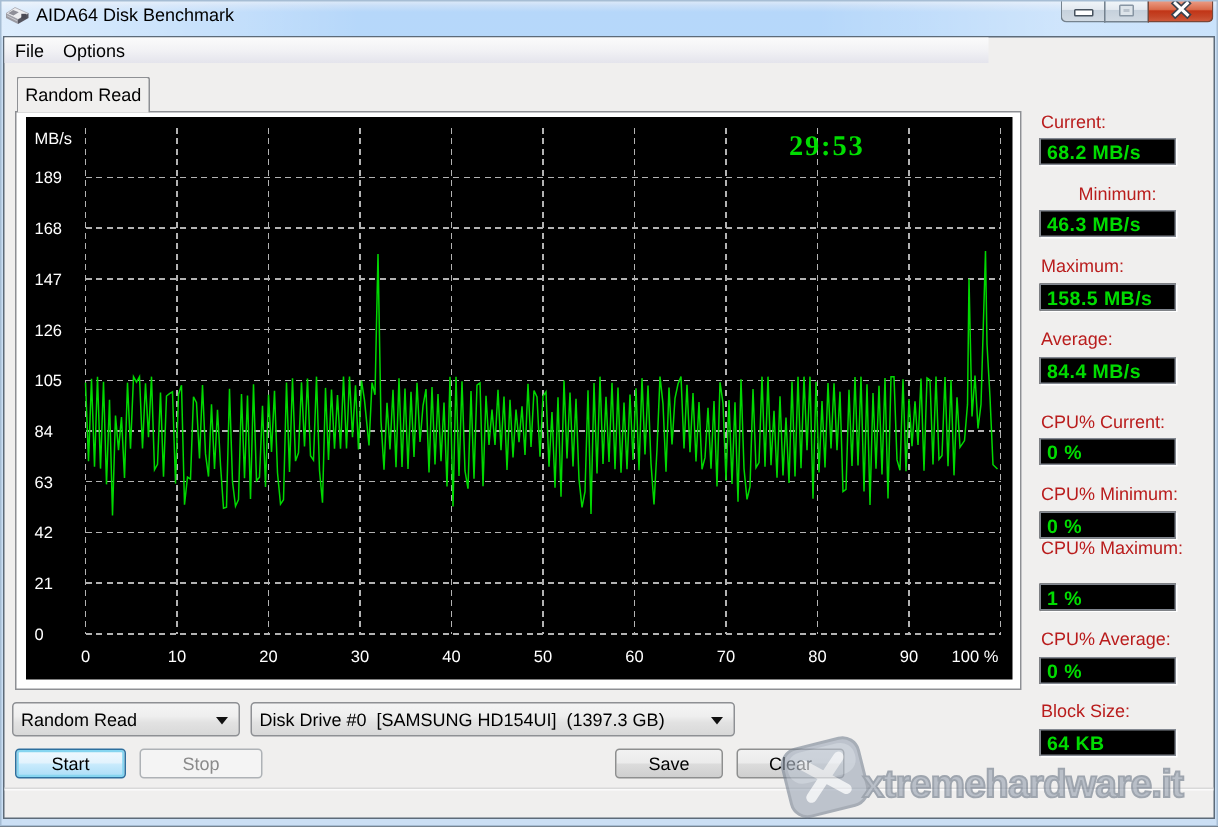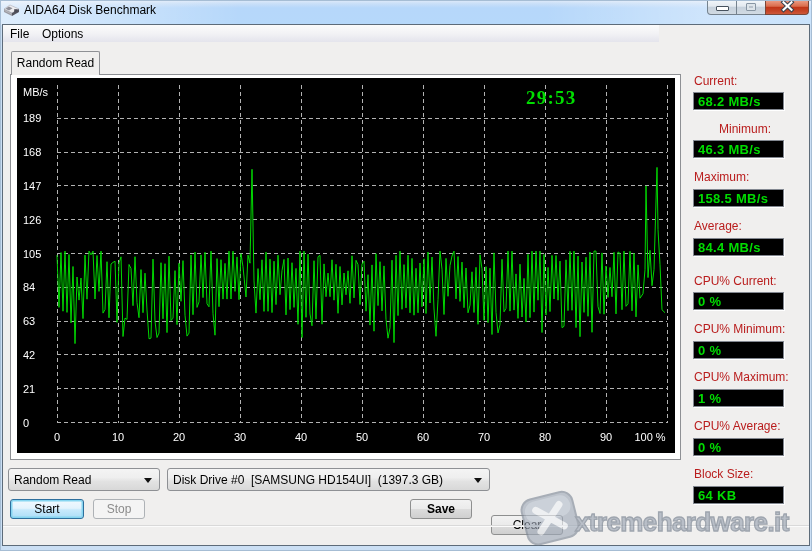--- a/index.html
+++ b/index.html
@@ -29,24 +29,24 @@
 .combo { position:absolute; top:468px; height:23px; border:1px solid #8e9094; border-radius:3px;
   background:linear-gradient(180deg,#f4f4f4 0%,#efefef 40%,#e2e2e2 60%,#d8d8d8 100%); }
 .combo .ct { position:absolute; left:5px; top:4px; font-size:12px; color:#000; white-space:pre; }
 .combo .arr { position:absolute; right:7px; top:9px; width:0; height:0;
   border-left:4px solid transparent; border-right:4px solid transparent; border-top:5px solid #111; }
 .btn { position:absolute; top:499px; height:20px; font-size:12px; color:#000; text-align:center;
   border:1px solid #8e8f8f; border-radius:3px; padding-top:2px;
   background:linear-gradient(180deg,#f2f2f2 0%,#ebebeb 48%,#dcdcdc 52%,#cfcfcf 100%); }
 #btnStart { left:10px; width:74px; border:1px solid #2e6f9d; box-shadow:0 0 0 1.5px #86d5f0 inset;
   background:linear-gradient(180deg,#f1f9fe 0%,#e3f3fd 46%,#c8eafc 54%,#abddf7 100%); }
-#btnStop { left:93px; width:52px; border:1px solid #aeb2b6; color:#8b8b8b;
+#btnStop { left:93px; width:82px; border:1px solid #aeb2b6; color:#8b8b8b;
   background:#f4f4f4; }
-#btnSave { left:410px; width:62px;font-weight:bold; }
-#btnClear { left:491px; width:72px;margin-top:16px; }
+#btnSave { left:410px; width:72px; }
+#btnClear { left:491px; width:72px; }
 #divider { position:absolute; left:3px; top:525px; width:806px; height:2px;
   border-top:1px solid #d9d9d9; border-bottom:1px solid #fbfbfb; }
 #watermark { position:absolute; left:505px; top:484px; z-index:5; }
 </style></head>
 <body>
 <div id="outeredge" style="position:absolute;left:0;top:0;width:812px;height:551px;border:1px solid #a6bdd4;z-index:9;pointer-events:none;"></div>
 <div id="titlebar">
     <div class="lite"></div>
     <div class="lite2"></div>
   </div>
@@ -146,21 +146,21 @@
     <span>84.4 MB/s</span>
   </div>
 <div class="rlabel" style="top:274px;">CPU% Current:</div>
 <div class="rbox" style="top:292px;">
     <span>0 %</span>
   </div>
 <div class="rlabel" style="top:322px;">CPU% Minimum:</div>
 <div class="rbox" style="top:341px;">
     <span>0 %</span>
   </div>
-<div class="rlabel" style="top:370px;text-align:right;">CPU% Maximum:</div>
+<div class="rlabel" style="top:358px;text-align:right;">CPU% Maximum:</div>
 <div class="rbox" style="top:389px;">
     <span>1 %</span>
   </div>
 <div class="rlabel" style="top:419px;">CPU% Average:</div>
 <div class="rbox" style="top:438px;">
     <span>0 %</span>
   </div>
 <div class="rlabel" style="top:467px;">Block Size:</div>
 <div class="rbox" style="top:486px;">
     <span>64 KB</span>

